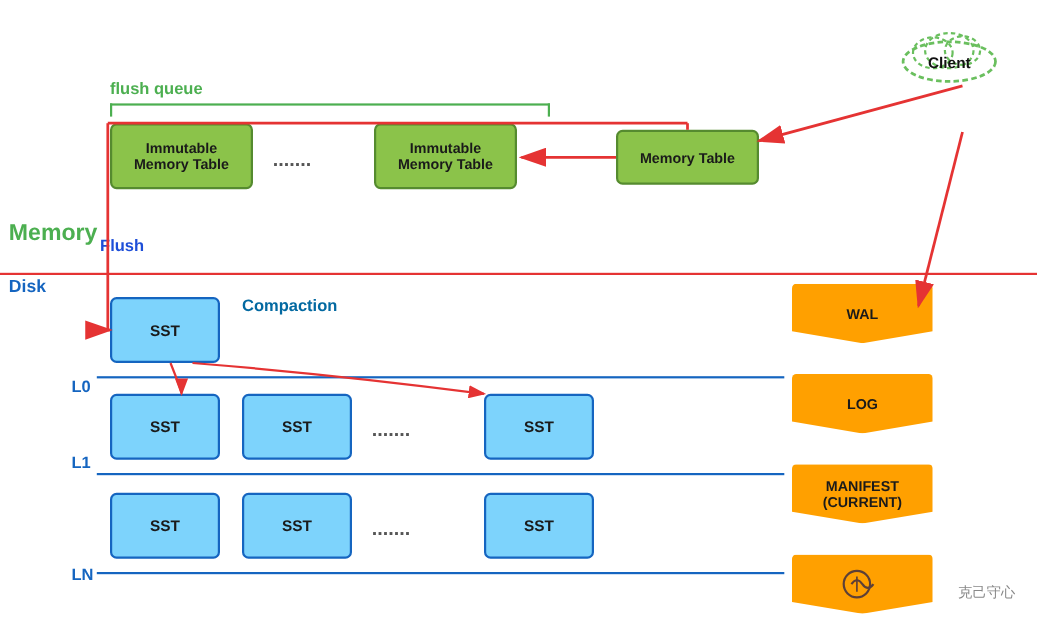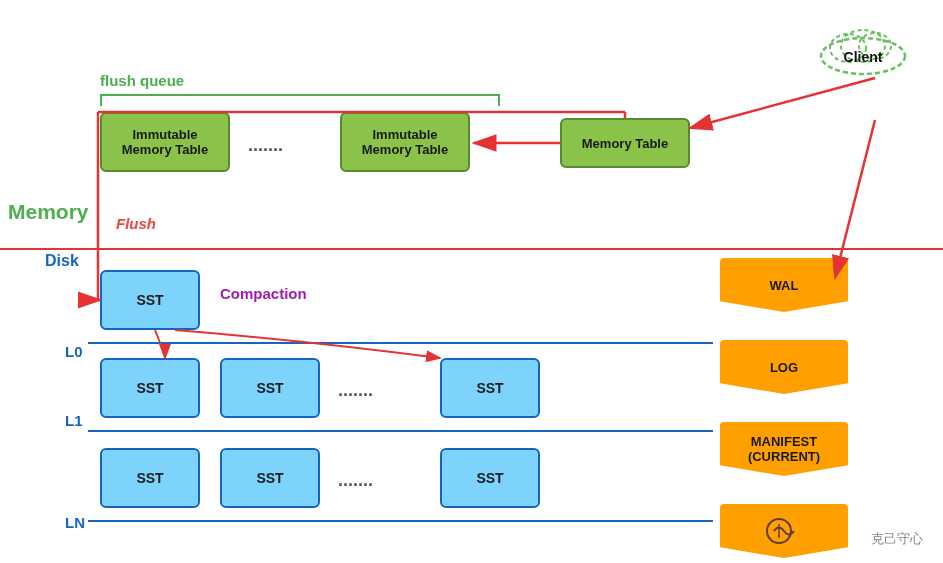--- a/index.html
+++ b/index.html
@@ -33,21 +33,20 @@
       font-weight: bold;
       font-size: 21px;
     }
     .disk-label {
       position: absolute;
       left: 8px;
       top: 252px;
       color: #1565c0;
       font-weight: bold;
       font-size: 16px;
-      margin-left: 37px;
     }
     
     .flush-queue-label {
       position: absolute;
       left: 100px;
       top: 72px;
       color: #4caf50;
       font-weight: bold;
       font-size: 15px;
     }
@@ -71,26 +70,25 @@
       position: absolute;
       left: 498px;
       top: 94px;
       width: 2px;
       height: 12px;
       background: #4caf50;
     }
     
     .flush-label {
       position: absolute;
-      left: 116px;
+      left: 91px;
       top: 215px;
-      color: #ef4444;
-      font-weight: bold;
-      font-size: 15px;
-      font-style: italic;
+      color: #1d4ed8;
+      font-weight: bold;
+      font-size: 15px;
     }
     
     .green-box {
       position: absolute;
       background: #8bc34a;
       border: 2px solid #558b2f;
       border-radius: 6px;
       display: flex;
       align-items: center;
       justify-content: center;
@@ -117,25 +115,25 @@
     
     .level-label {
       position: absolute;
       color: #1565c0;
       font-weight: bold;
       font-size: 15px;
     }
     
     .compaction-label {
       position: absolute;
-      color: #a21caf;
+      color: #0369a1;
       font-weight: bold;
       font-size: 15px;
       left: 220px;
-      top: 285px;
+      top: 270px;
     }
     
     .bookmark {
       position: absolute;
       width: 128px;
       height: 54px;
       background: #ffa000;
       border-radius: 4px 4px 0 0;
       display: flex;
       align-items: center;

